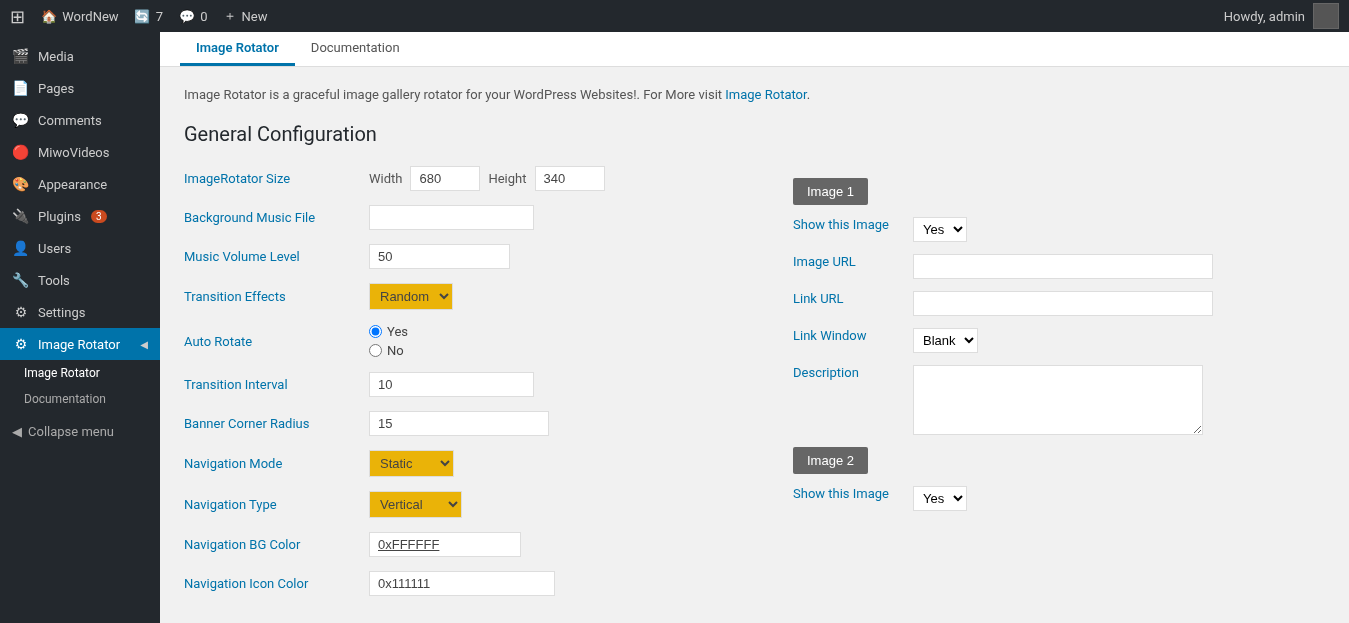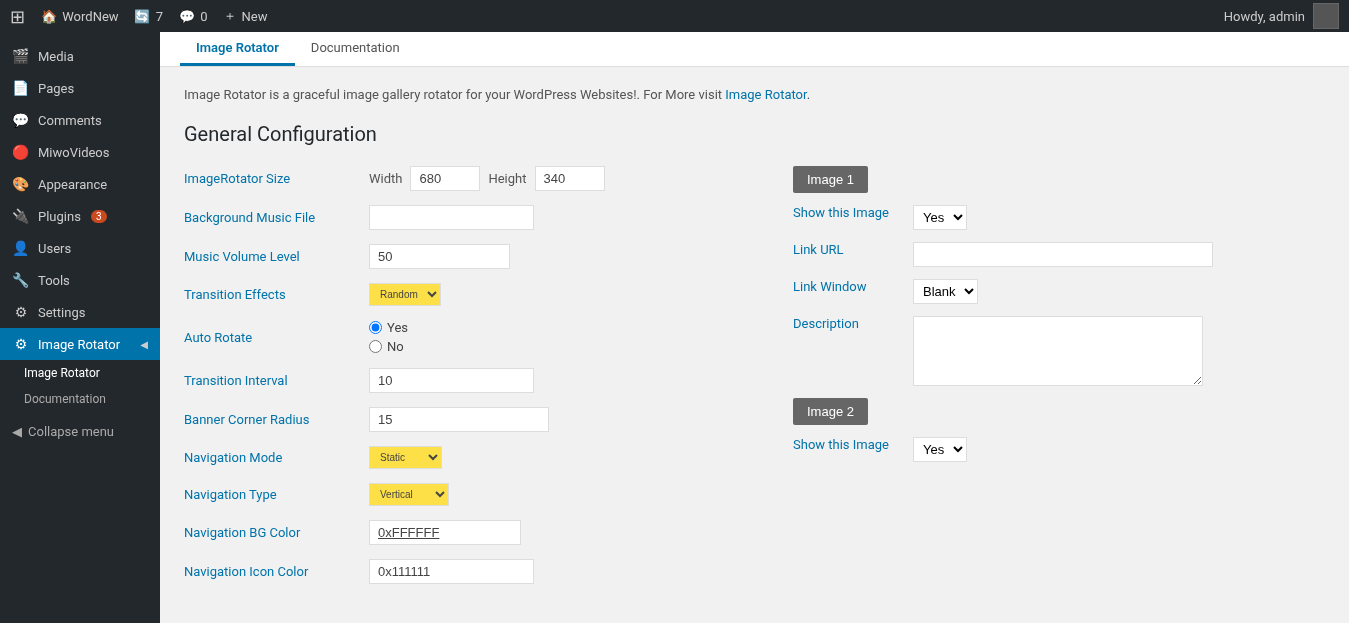--- a/index.html
+++ b/index.html
@@ -124,21 +124,21 @@
       color: #23282d;
       margin-bottom: 20px;
     }
 
     
     .config-wrapper {
       display: flex;
       gap: 49px;
     }
     .config-left { flex: 1; max-width: 560px; }
-    .config-right { flex: 1; max-width: 480px; }
+    .config-right { flex: 1; max-width: 480px; margin-top: 12px; }
 
     
     .form-row {
       display: flex;
       align-items: center;
       margin-bottom: 14px;
     }
     .form-label {
       width: 185px;
       flex-shrink: 0;
@@ -161,23 +161,23 @@
     }
     .input-short { width: 70px; }
 
     .size-label {
       font-size: 13px;
       color: #555;
     }
 
     select.form-select {
       border: 1px solid #ddd;
-      background: #fde047;
+      background: #eab308;
       padding: 4px 6px;
-      font-size: 10px;
+      font-size: 13px;
       color: #444;
       outline: none;
       cursor: pointer;
     }
 
     
     .radio-group { display: flex; flex-direction: column; gap: 4px; }
     .radio-label { display: flex; align-items: center; gap: 5px; font-size: 13px; color: #444; cursor: pointer; }
     .radio-label input { cursor: pointer; }
 
@@ -409,40 +409,44 @@
             </select>
           </div>
 
           <div class="form-row">
             <div class="form-label">Navigation BG Color</div>
             <input class="form-input" style="width: 152px; text-decoration: underline;" type="text" value="0xFFFFFF">
           </div>
 
           <div class="form-row">
             <div class="form-label">Navigation Icon Color</div>
-            <input class="form-input" style="width: 165px;" type="text" value="0x111111">
+            <input class="form-input" style="width: 186px;" type="text" value="0x111111">
           </div>
 
         </div>
 
         <div class="config-right">
 
           
           <button class="image-btn">Image 1</button>
 
           
           <div class="right-form-row">
             <div class="right-label">Show this Image</div>
             <select class="small-select">
               <option>Yes</option>
               <option>No</option>
             </select>
           </div>
 
           
+          <div class="right-form-row">
+            <div class="right-label">Image URL</div>
+            <input class="right-input" type="text" value="" style="">
+          </div>
 
           
           <div class="right-form-row">
             <div class="right-label">Link URL</div>
             <input class="right-input" type="text" value="" style="">
           </div>
 
           
           <div class="right-form-row">
             <div class="right-label">Link Window</div>

